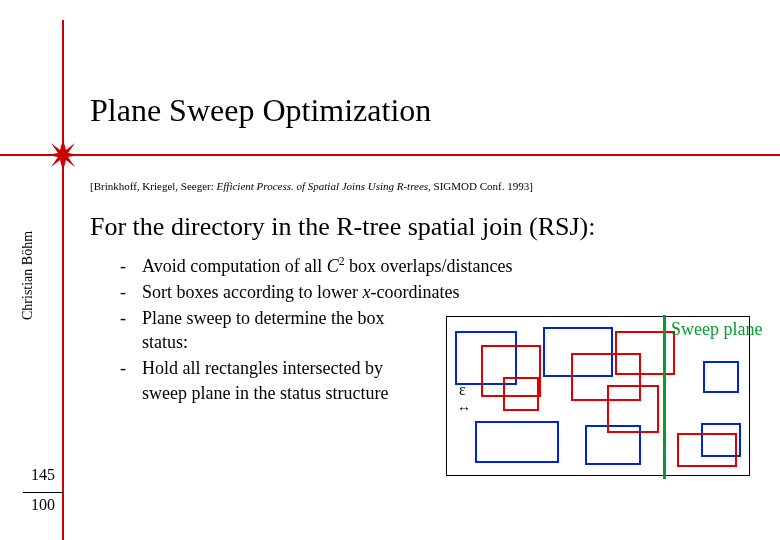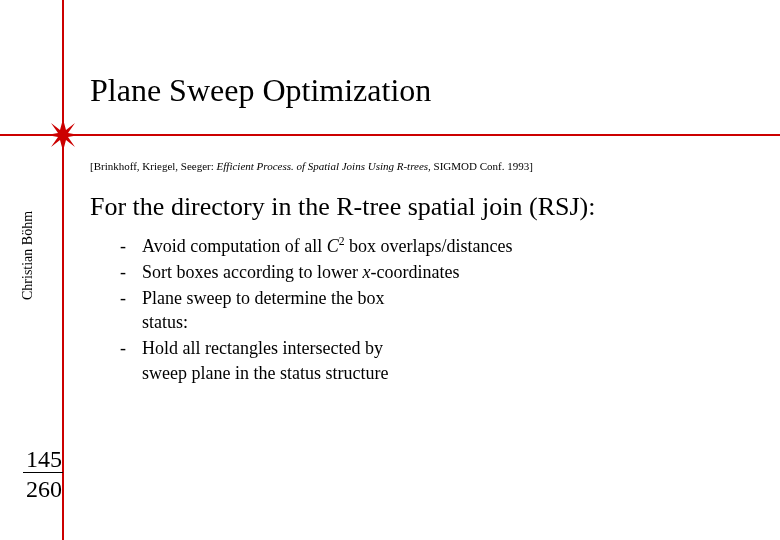--- a/index.html
+++ b/index.html
@@ -1,17 +1,17 @@
 <!DOCTYPE html>
 <html><head>
 <meta charset="utf-8">
 <style>
   * { box-sizing: border-box; margin: 0; padding: 0; }
   html, body { width: 780px; height: 540px; background: #fff; font-family: "Times New Roman", Times, serif; color: #000; overflow: hidden; }
-  .slide { position: relative; width: 780px; height: 426px; }
+  .slide { position: relative; width: 780px; height: 426px; margin-top: 20px; }
 
   
   .hrule { position: absolute; left: 0; top: 134px; width: 780px; height: 2px; background: #c00; }
   
   .vrule { position: absolute; left: 62px; top: 0; width: 2px; height: 540px; background: #c00; }
 
   
   .star { position: absolute; left: 47px; top: 119px; width: 32px; height: 32px; }
   .star svg { width: 32px; height: 32px; display: block; }
 
@@ -30,21 +30,21 @@
   .bullets li { list-style: none; position: relative; padding-left: 22px; margin-bottom: 2px; }
   .bullets li::before { content: "-"; position: absolute; left: 0; top: 0; }
   .sup { font-size: 0.65em; vertical-align: super; }
   .ital { font-style: italic; }
   .b3, .b4 { max-width: 310px; }
 
   
   .author { position: absolute; left: 20px; top: 300px; font-size: 14px; transform: rotate(-90deg); transform-origin: left top; white-space: nowrap; }
 
   
-  .pgnum { position: absolute; left: 26px; font-size: 24px; text-align: left; width: 34px; }
+  .pgnum { position: absolute; left: 26px; font-size: 16px; text-align: center; width: 34px; }
   .pg1 { top: 446px; }
   .pgdiv { position: absolute; left: 23px; top: 472px; width: 40px; height: 1px; background: #000; }
   .pg2 { top: 476px; }
 
   
   .diagram { position: absolute; left: 446px; top: 296px; width: 304px; height: 160px; border: 1px solid #000; background: #fff; }
   .diagram .rect { position: absolute; background: transparent; }
   .rect.blue { border: 2px solid #0026d4; }
   .rect.red  { border: 2px solid #e00000; }
   .sweep-line { position: absolute; top: -2px; height: 164px; width: 3px; background: #0a9b2e; }
@@ -85,16 +85,40 @@
       <span>Sort boxes according to lower </span><span class="ital">x</span><span>-coordinates</span>
     </li>
     <li class="b3">Plane sweep to determine the box status:</li>
     <li class="b4">Hold all rectangles inter­sected by sweep plane in the status structure</li>
   </ul>
 
   <div class="author">Christian Böhm</div>
 
   <div class="pgnum pg1">145</div>
   <div class="pgdiv"></div>
-  <div class="pgnum pg2">260</div>
+  <div class="pgnum pg2">100</div>
 
+  <div class="diagram">
+
+    <div class="rect blue" style="left:8px; top:14px; width:62px; height:54px;"></div>
+    <div class="rect blue" style="left:96px; top:10px; width:70px; height:50px;"></div>
+    <div class="rect blue" style="left:28px; top:104px; width:84px; height:42px;"></div>
+    <div class="rect blue" style="left:138px; top:108px; width:56px; height:40px;"></div>
+    <div class="rect blue" style="left:256px; top:44px; width:36px; height:32px;"></div>
+    <div class="rect blue" style="left:254px; top:106px; width:40px; height:34px;"></div>
+
+    <div class="rect red" style="left:34px; top:28px; width:60px; height:52px;"></div>
+    <div class="rect red" style="left:56px; top:60px; width:36px; height:34px;"></div>
+    <div class="rect red" style="left:124px; top:36px; width:70px; height:48px;"></div>
+    <div class="rect red" style="left:168px; top:14px; width:60px; height:44px;"></div>
+    <div class="rect red" style="left:160px; top:68px; width:52px; height:48px;"></div>
+    <div class="rect red" style="left:230px; top:116px; width:60px; height:34px;"></div>
+
+    <div class="sweep-line" style="left:216px;"></div>
+    <div class="sweep-label" style="left:224px; top:2px;">Sweep plane</div>
+
+    <div class="eps-wrap" style="left:10px; top:82px;">
+      <div class="eps">ε</div>
+      <div class="arrow">↔</div>
+    </div>
+  </div>
 
 </div>
 
 </body></html>

